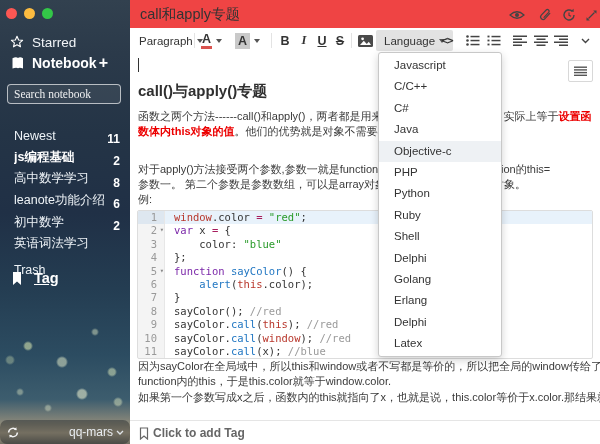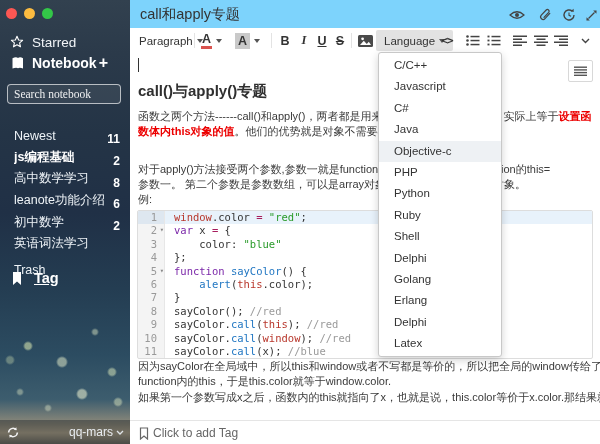--- a/index.html
+++ b/index.html
@@ -34,26 +34,26 @@
   .search-input::placeholder{color:rgba(255,255,255,.92);}
   .slist{position:absolute;left:0;top:107px;width:130px;}
   .srow{height:21.6px;display:flex;align-items:center;padding:0 10px 0 14px;font-size:12.5px;color:#eef3f7;cursor:pointer;}
   .srow .slabel{flex:1;white-space:nowrap;overflow:hidden;margin-top:36px;}
   .srow .scount{font-weight:bold;color:#fff;font-size:12px;}
   .srow.sel{font-weight:bold;color:#fff;}
   .srow-trash{position:absolute;top:241px;}
   .tag-row{position:absolute;left:0;top:266px;width:130px;height:24px;display:flex;align-items:center;}
   .tag-label{margin-left:9px;font-size:14.5px;font-weight:bold;color:#fff;text-decoration:underline;}
   .sb-bottom{position:absolute;left:0;bottom:0;width:130px;height:24px;background:rgba(15,20,26,.38);
-    display:flex;align-items:center;}
+    display:flex;align-items:center;border-radius:7px;}
   .sync-btn{margin-left:6px;display:flex;align-items:center;cursor:pointer;}
   .user-btn{position:absolute;right:6px;display:flex;align-items:center;gap:3px;color:#e9edf1;font-size:12px;cursor:pointer;}
 
   
-  .main{position:absolute;left:130px;top:0;width:470px;height:444px;background:#7dd3fc;}
+  .main{position:absolute;left:130px;top:0;width:470px;height:444px;background:#ef4444;}
   .titlebar{position:absolute;left:0;top:0;width:470px;height:28px;border-bottom:1px solid #e4e4e4;}
   .note-title{position:absolute;left:10px;top:5px;font-size:14.5px;font-weight:500;color:#333;}
   .tb-icon{position:absolute;top:7px;width:18px;height:16px;display:flex;align-items:center;justify-content:center;cursor:pointer;}
 
   .toolbar{position:absolute;left:0;top:28px;width:470px;height:26px;border-bottom:1px solid #d9d9d9;background:#fff;}
   .tbtn{position:absolute;top:2px;height:21px;display:flex;align-items:center;justify-content:center;
     font-size:11.5px;color:#333;border-radius:2px;cursor:pointer;}
   .caret{display:inline-block;width:0;height:0;border-left:3.5px solid transparent;border-right:3.5px solid transparent;
     border-top:4px solid #555;margin-left:4px;}
   .tsep{position:absolute;top:5px;width:1px;height:15px;background:#e3e3e3;}
@@ -91,21 +91,21 @@
   .tk-p{color:#333;}
   .tk-k{color:#7a26a8;}
   .tk-d{color:#2076c2;}
   .tk-v{color:#b8372c;}
   .tk-s{color:#2a9b2a;}
   .tk-o{color:#a71d5d;}
   .tk-c{color:#9a9a9a;}
 
   .tagbar{position:absolute;left:0;top:420px;width:470px;height:24px;border-top:1px solid #e5e5e5;background:#fff;
     display:flex;align-items:center;}
-  .tagbar-btn{display:flex;align-items:center;gap:4px;margin-left:9px;color:#666;font-size:12px;cursor:pointer;}
+  .tagbar-btn{display:flex;align-items:center;gap:4px;margin-left:9px;color:#666;font-size:12px;cursor:pointer;font-weight:bold;}
 
   
   .dropdown{position:absolute;left:378px;top:52px;width:122px;background:#fff;border:1px solid #c8c8c8;
     border-radius:3px;box-shadow:0 3px 8px rgba(0,0,0,.18);padding:2px 0;z-index:50;}
   .ditem{height:21.4px;line-height:21.4px;padding-left:15px;font-size:11.5px;color:#333;cursor:pointer;white-space:nowrap;}
   .ditem.sel{background:#eef1f4;}
 
   svg{display:block;}
 </style>
 </head>
@@ -396,22 +396,22 @@
       <span class="tagbar-btn">
         <svg width="10" height="13" viewBox="0 0 10 13">
             <path d="M1.5 1 h7 v11 l-3.5-3 L1.5 12 Z" fill="none" stroke="#666" stroke-width="1.2"></path>
           </svg>
         <span>Click to add Tag</span>
       </span>
     </div>
   </div>
 
   <div class="dropdown">
+      <div class="ditem">Javascript</div>
       <div class="ditem">C/C++</div>
-      <div class="ditem">Javascript</div>
       <div class="ditem">C#</div>
       <div class="ditem">Java</div>
       <div class="ditem sel">Objective-c</div>
       <div class="ditem">PHP</div>
       <div class="ditem">Python</div>
       <div class="ditem">Ruby</div>
       <div class="ditem">Shell</div>
       <div class="ditem">Delphi</div>
       <div class="ditem">Golang</div>
       <div class="ditem">Erlang</div>

